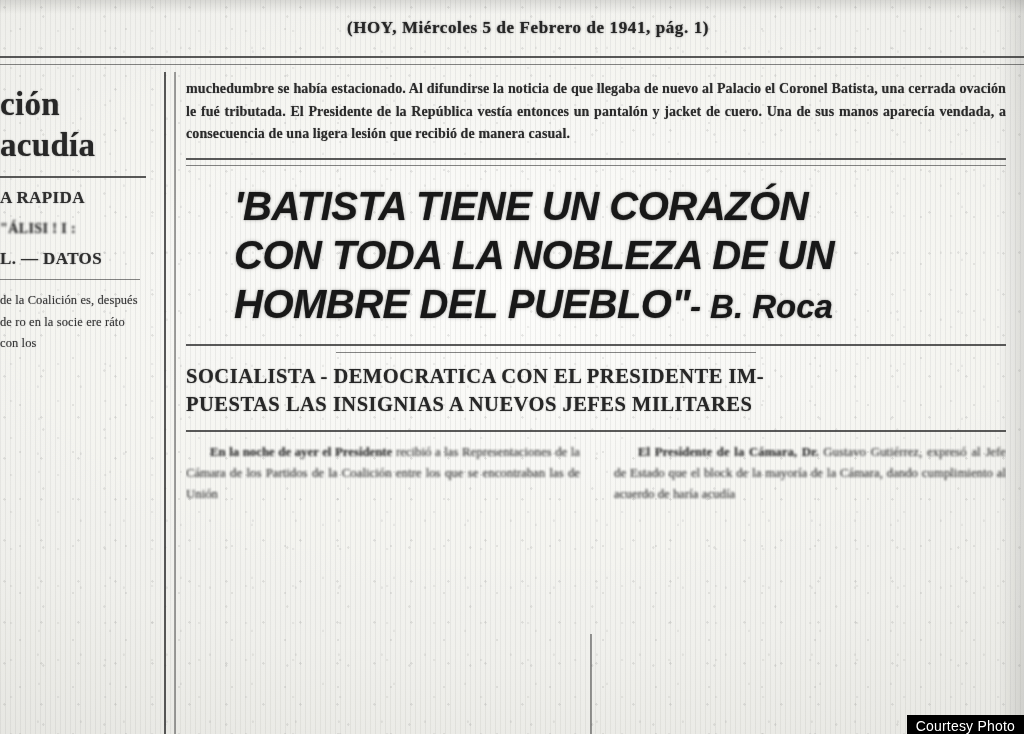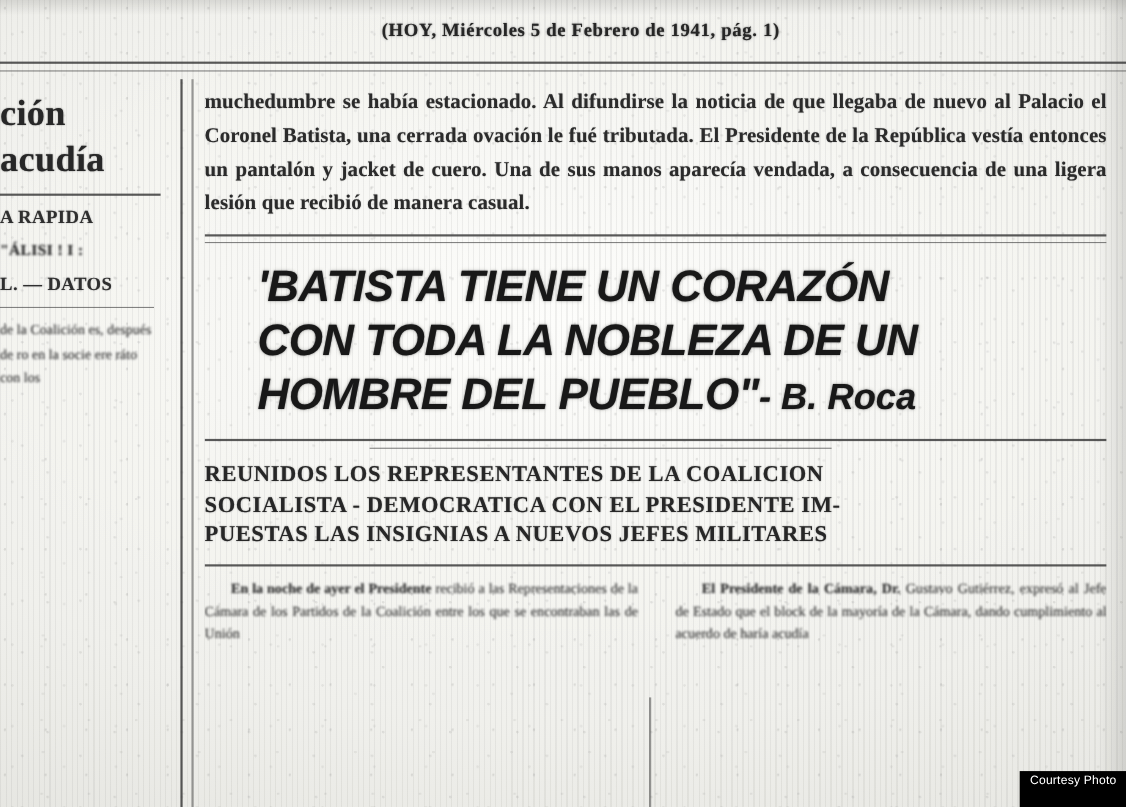--- a/index.html
+++ b/index.html
@@ -103,21 +103,21 @@
 
   
   #main {
     position:absolute;
     left:186px; top:78px; width:820px; height:656px;
     overflow:hidden;
   }
 
   
   .lede {
-    font-size:19px;
+    font-size:14px;
     line-height:1.62;
     color:#2f2f2f;
     font-weight:700;
     letter-spacing:.1px;
     filter:blur(.55px);
     text-shadow:0 0 1.1px rgba(0,0,0,.4);
     margin:0;
     text-align:justify;
   }
 
@@ -177,23 +177,23 @@
   }
   #bottomcols .col p .lead { font-weight:700; color:#2e2e2e;padding-left:24px; }
 
   
   #courtesy {
     position:absolute;
     right:0; bottom:0;
     background:#000;
     color:#fff;
     font-family:"Liberation Sans", sans-serif;
-    font-size:11px;
+    font-size:14px;
     letter-spacing:.2px;
-    padding:4px 9px 18px 9px;
+    padding:4px 9px 1px 9px;
     line-height:1;
   }
 
   
   #rightshade {
     position:absolute; top:0; right:0; width:26px; height:734px;
     background:linear-gradient(90deg, rgba(0,0,0,0) 0%, rgba(0,0,0,.10) 100%);
     pointer-events:none;
   }
   #topshade {
@@ -248,21 +248,20 @@
       <div class="l2">CON TODA LA NOBLEZA DE UN</div>
       <div class="l3">
         <span>HOMBRE DEL PUEBLO"</span><span class="byline">- B. Roca</span>
       </div>
     </div>
 
     <div class="rule h" style="position:relative; left:0; top:0; width:820px; margin:16px 0 0 0;"></div>
     <div class="rule h thin" style="position:relative; left:150px; top:0; width:420px; margin:6px 0 0 0;"></div>
 
     <div id="deck">
-      <div>REUNIDOS LOS REPRESENTANTES DE LA COALICION</div>
       <div>SOCIALISTA - DEMOCRATICA CON EL PRESIDENTE IM-</div>
       <div>PUESTAS LAS INSIGNIAS A NUEVOS JEFES MILITARES</div>
     </div>
 
     <div class="rule h" style="position:relative; left:0; top:0; width:820px; margin:12px 0 0 0;"></div>
 
     <div id="bottomcols">
       <div class="col">
         <p><span class="lead">En la noche de ayer el Presidente</span> <span>recibió a las Representaciones de la Cámara de los Partidos de la Coalición entre los que se encontraban las de Unión</span></p>
       </div>

